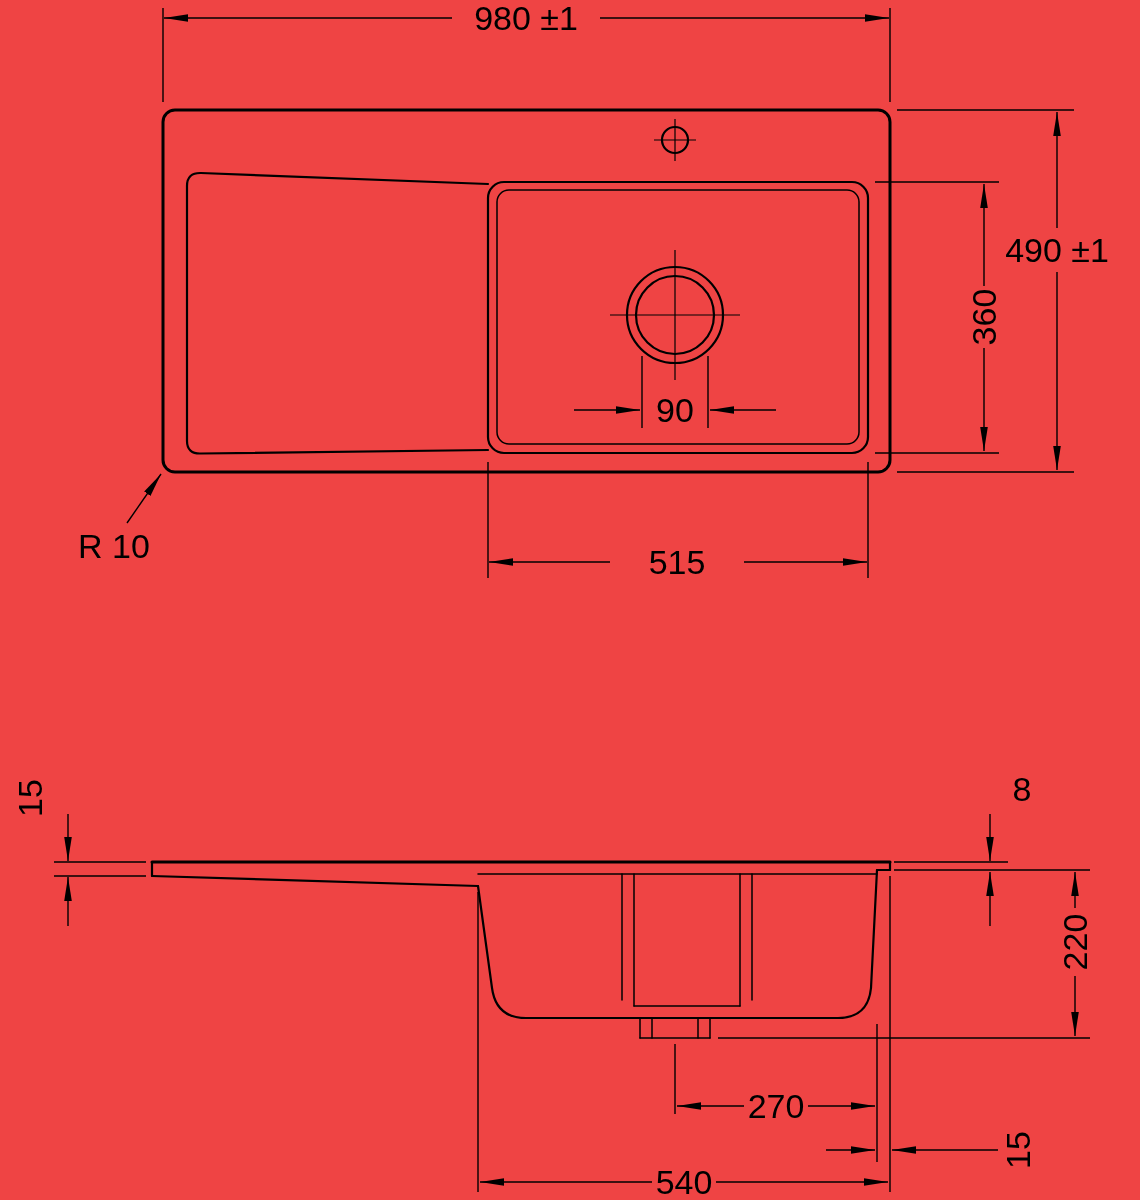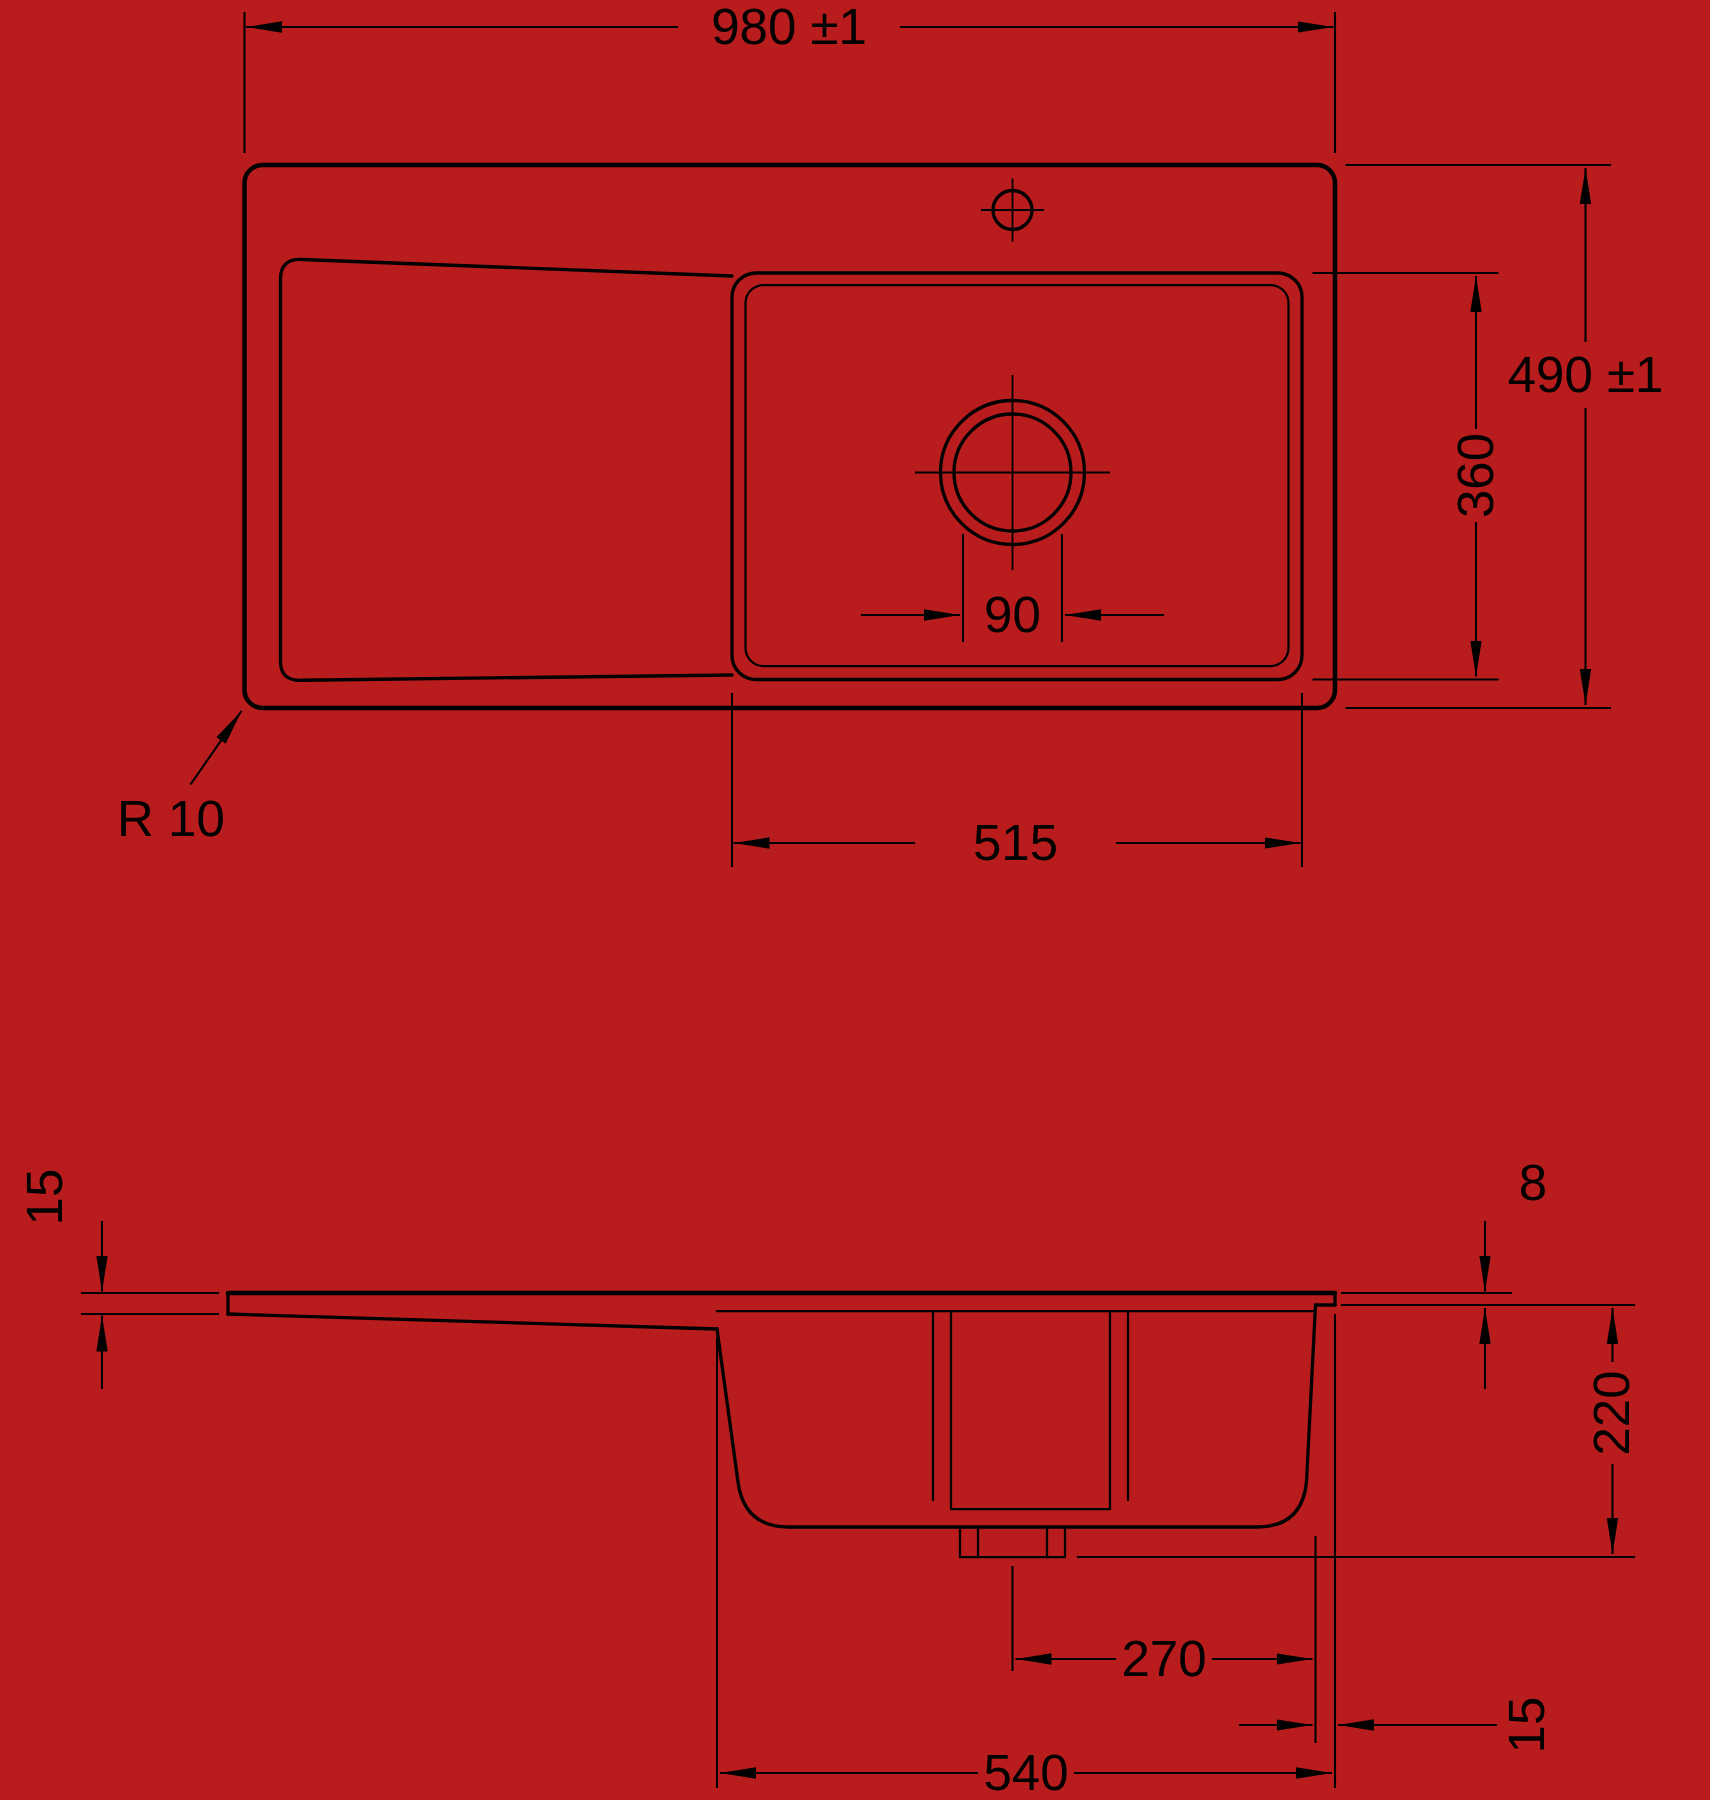--- a/index.html
+++ b/index.html
@@ -8,21 +8,21 @@
     background: #ffffff;
     width: 1140px;
     height: 1200px;
     overflow: hidden;
     font-family: "Liberation Sans", sans-serif;
   }
   .sheet {
     position: relative;
     width: 1140px;
     height: 1200px;
-    background: #b91c1c;
+    background: #ef4444;
   }
   svg { display: block; }
   .obj   { stroke: #000; fill: none; stroke-width: 3;   stroke-linejoin: round; stroke-linecap: round; }
   .obj2  { stroke: #000; fill: none; stroke-width: 2.2; stroke-linejoin: round; stroke-linecap: round; }
   .obj3  { stroke: #000; fill: none; stroke-width: 1.5; stroke-linecap: round; }
   .cl    { stroke: #000; fill: none; stroke-width: 1.2; }
   .dim   { stroke: #000; fill: none; stroke-width: 1.4; }
   .dimtxt {
     font-family: "Liberation Sans", sans-serif;
     font-size: 34px;

